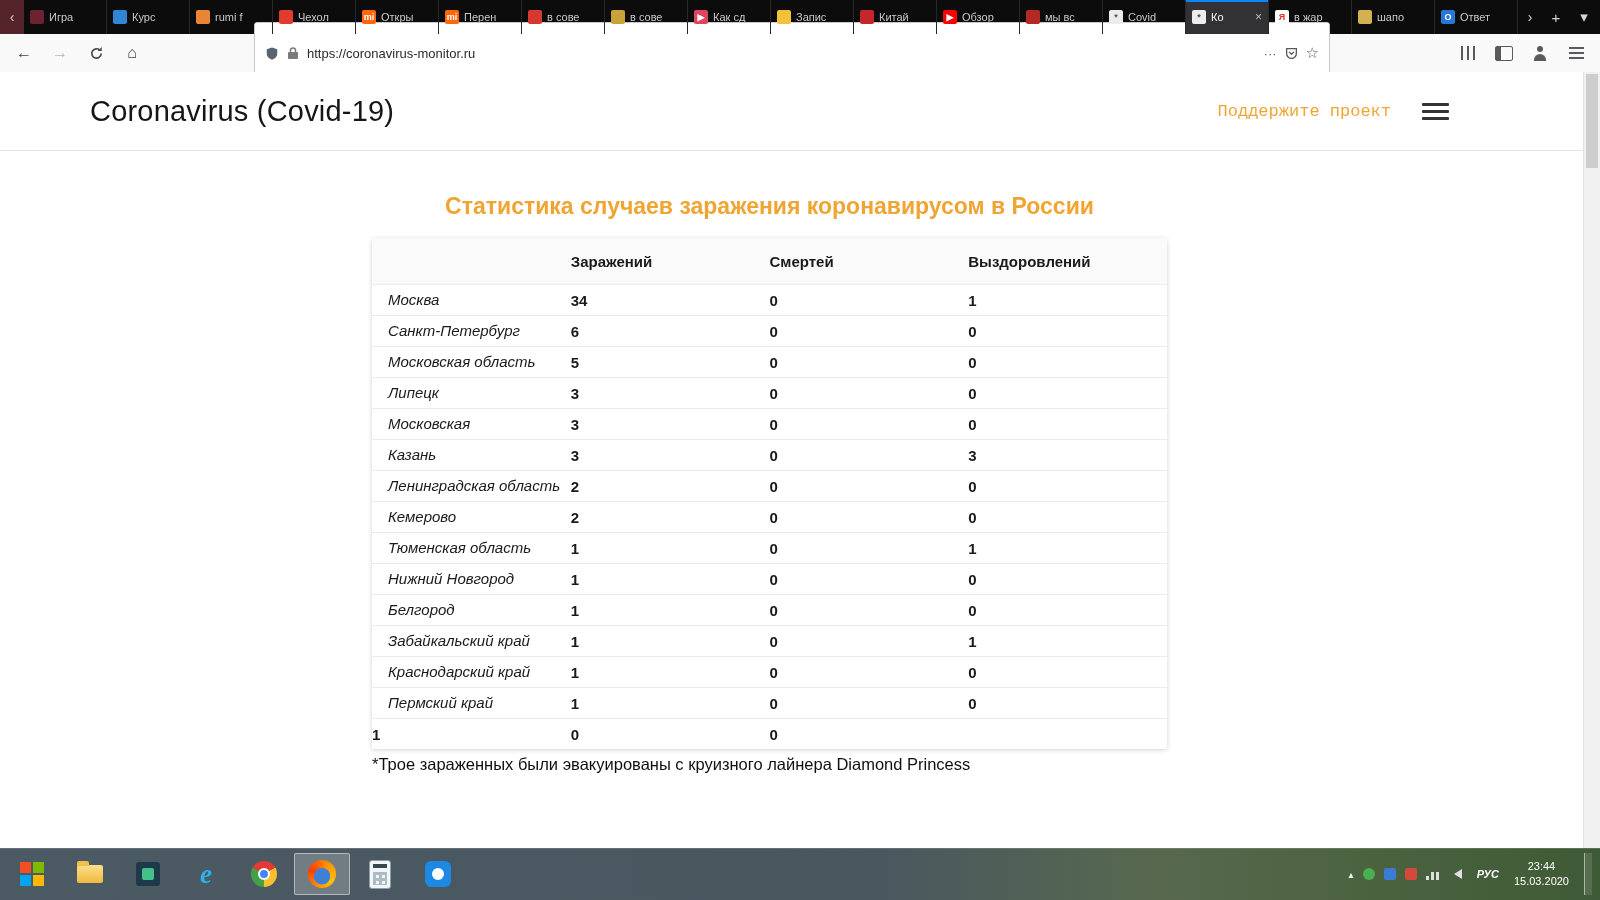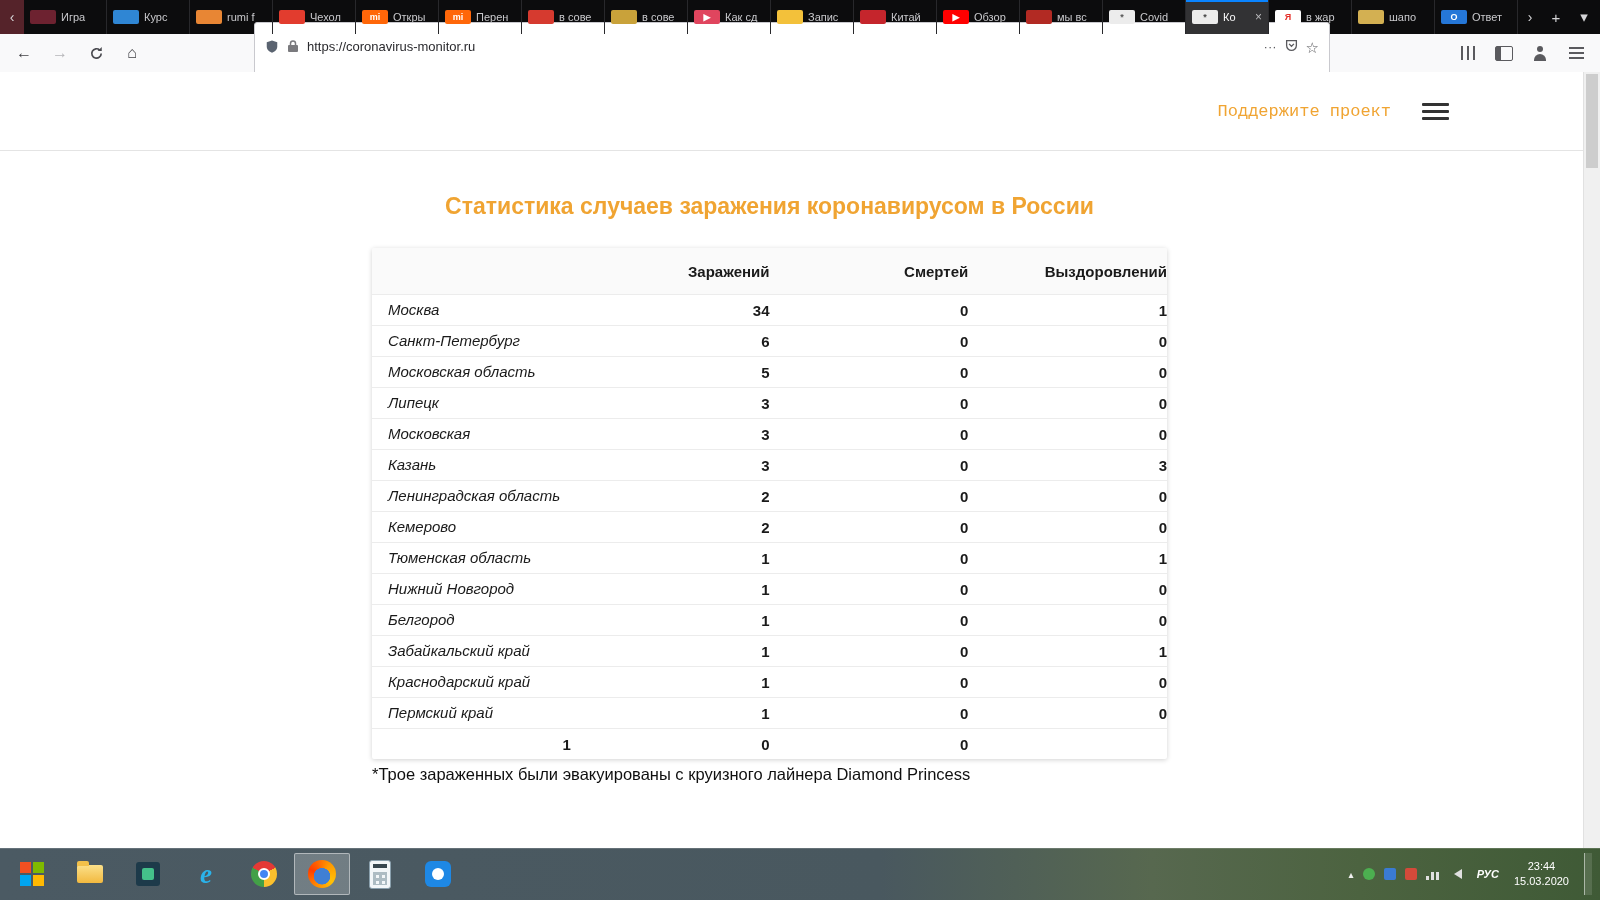--- a/index.html
+++ b/index.html
@@ -11,42 +11,42 @@
   .tab-scroll { width:24px; display:flex; align-items:center; justify-content:center;
                 color:#d6d6d8; font-size:14px; flex:none; }
   .tab-scroll.left { background:#55232a; }
   .tabs { display:flex; flex:none; }
   .tab { width:70px; flex:none; display:flex; align-items:center; gap:5px; padding:0 6px;
          border-right:1px solid #28282b; font-size:11px; color:#c9c9cc; position:relative;
          overflow:hidden; cursor:default; }
   .tab.active { background:#323234; color:#f9f9fa; }
   .tab.active::before { content:""; position:absolute; top:0; left:0; right:0; height:2px;
                         background:var(--tab-active-stripe,#0a84ff); }
-  .favicon { width:26px; height:14px; border-radius:2px; flex:none; display:flex;
+  .favicon { width:14px; height:14px; border-radius:2px; flex:none; display:flex;
              align-items:center; justify-content:center; }
   .favicon i { font-style:normal; font-weight:bold; font-size:9px; line-height:1; }
   .tab-title { white-space:nowrap; overflow:hidden; flex:1; }
   .tab-close { flex:none; font-size:12px; color:#b9b9bc; }
   .tab-close:empty { display:none; }
   .strip-btn { width:28px; display:flex; align-items:center; justify-content:center;
                color:#d6d6d8; font-size:15px; flex:none; }
   .strip-spacer { flex:1; }
   .win-controls { display:flex; flex:none; }
   .wc { width:46px; display:flex; align-items:center; justify-content:center;
         color:#d8d8da; font-size:13px; }
 
   
   .toolbar { height:38px; background:#f9f9fa; border-bottom:1px solid #d7d7db;
              display:flex; align-items:center; padding:0 10px; gap:8px; }
   .nav-btn { width:28px; height:28px; display:flex; align-items:center; justify-content:center;
              font-size:16px; color:#3f3f43; border-radius:3px; flex:none; }
   .nav-btn.disabled { color:#b5b5b8; }
   .toolbar-gap { width:92px; flex:none; }
   .urlbar { width:1054px; height:28px; background:#fff; border:1px solid #c9c9ce;
-            border-radius:3px; display:flex; align-items:flex-start; padding:16px 10px; gap:8px; flex:none; }
+            border-radius:3px; display:flex; align-items:center; padding:16px 10px; gap:8px; flex:none; }
   .url-text { font-size:13px; color:#2a2a2e; flex:1; }
   .pa { color:#5a5a5e; font-size:13px; flex:none; }
   .star { font-size:15px; }
   .toolbar-spacer { flex:1; }
   .tb-icon { width:28px; height:28px; display:flex; align-items:center; justify-content:center; flex:none; }
   .lib-glyph { width:15px; height:14px;
     background:repeating-linear-gradient(90deg,#5a5a5e 0 2.5px,transparent 2.5px 6px); }
   .sb-glyph { width:16px; height:13px; border:1.6px solid #5a5a5e; border-radius:2px; position:relative; }
   .sb-glyph::before { content:""; position:absolute; left:0; top:0; bottom:0; width:5px; background:#5a5a5e; }
   .acct-glyph { width:16px; height:15px; position:relative; }
@@ -70,28 +70,28 @@
   .site-nav { display:flex; gap:20px; margin-left:96px; }
   .site-nav a { font-size:17px; color:#24292e; text-decoration:none; cursor:pointer; }
   .support-link { margin-left:auto; margin-right:31px; color:var(--accent-orange,#f0a432);
                   font-size:17px; text-decoration:none; cursor:pointer;font-family:Liberation Mono, monospace; }
   .burger { width:27px; cursor:pointer; }
   .burger span { display:block; height:3px; background:#333; margin:4px 0; border-radius:1px; }
 
   .content { padding:0 134px 0 90px; }
   .page-main { width:795px; margin:0 auto; }
   .page-title { text-align:center; color:var(--accent-orange,#f0a432); font-size:23px;
-                font-weight:bold; margin:42px 0 28px; }
+                font-weight:bold; margin:42px 0 18px; }
   .stats-table { background:#fff; box-shadow:0 1px 5px rgba(0,0,0,.18); border-radius:2px;
                  font-size:15px; color:#1a1a1a; overflow:hidden; }
   .t-row { display:flex; align-items:center; border-top:1px solid #ececec; min-height:30px; }
   .t-head { border-top:none; background:#fafafa; min-height:46px; font-weight:bold; }
   .t-cell { box-sizing:border-box; }
   .t-cell.region { width:25%; padding:3px 8px 3px 16px; line-height:1.25;font-style:italic; }
-  .t-cell.num { width:25%; text-align:right; font-weight:bold; }
+  .t-cell.num { width:25%; text-align:left; font-weight:bold; }
   .footnote { margin:6px 0 0; font-size:16.5px; color:#101010; }
 
   
   .taskbar { position:absolute; left:0; right:0; bottom:0; height:52px;
     background:linear-gradient(90deg,#4b5a63 0%,#49585f 55%,#57684f 72%,#4c6340 85%,#3f5a36 100%);
     box-shadow:inset 0 1px 0 rgba(255,255,255,.15);
     display:flex; align-items:center; padding:0 4px; gap:2px; }
   .task-icon { width:56px; height:42px; display:flex; align-items:center; justify-content:center;
                border-radius:2px; flex:none; cursor:pointer; }
   .task-icon.active { background:rgba(255,255,255,.22); box-shadow:inset 0 0 0 1px rgba(255,255,255,.45); }
@@ -352,20 +352,21 @@
     </span>
     <span class="tb-icon">
       <span class="menu-glyph"></span>
     </span>
   </div>
 
   <div class="viewport">
     <div class="page">
 
       <header class="site-header">
+        <div class="logo">Coronavirus (Covid-19)</div>
         <a class="support-link">Поддержите проект</a>
         <div class="burger">
           <span></span>
           <span></span>
           <span></span>
         </div>
       </header>
 
       <div class="content">
         <div class="page-main">

